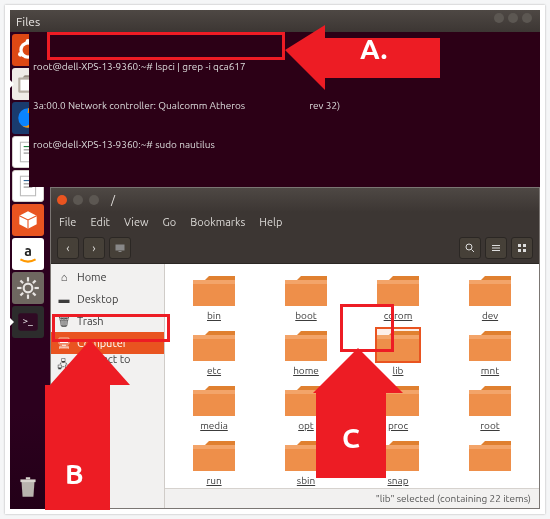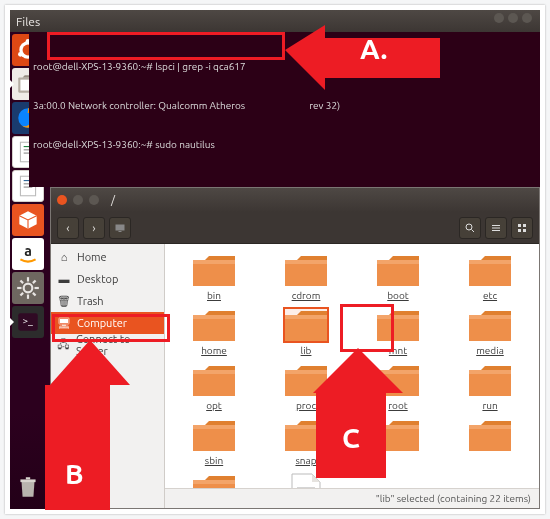--- a/index.html
+++ b/index.html
@@ -169,20 +169,28 @@
   </div>
 
   <div class="hl" style="left:37px; top:22px; width:238px; height:28px;"></div>
 
   <div class="naut">
     <div class="nhead">
       <div class="dot c"></div>
       <div class="dot"></div>
       <div class="dot"></div>
       <span style="margin-left:6px">/</span>
+    </div>
+    <div class="nmenu">
+      <span>File</span>
+      <span>Edit</span>
+      <span>View</span>
+      <span>Go</span>
+      <span>Bookmarks</span>
+      <span>Help</span>
     </div>
     <div class="ntool">
       <div class="tbtn">‹</div>
       <div class="tbtn">›</div>
       <div class="tbtn">
           <svg width="12" height="12" viewBox="0 0 24 24">
             <rect x="3" y="5" width="18" height="12" fill="#888"></rect>
             <rect x="9" y="18" width="6" height="2" fill="#888"></rect>
           </svg>
         </div>
@@ -245,29 +253,37 @@
                   <path d="M2 12 L44 12 L44 34 L2 34 Z" fill="#ee8f4a"></path>
                 </svg></div>
               <span>bin</span>
             </div>
             <div class="gitem">
               <div class="folder"><svg viewBox="0 0 46 36">
                   <path d="M2 8 L14 8 L18 4 L44 4 L44 8 L2 8 Z" fill="#e08030"></path>
                   <path d="M2 8 L44 8 L44 34 L2 34 Z" fill="#f3a469"></path>
                   <path d="M2 12 L44 12 L44 34 L2 34 Z" fill="#ee8f4a"></path>
                 </svg></div>
+              <span>boot</span>
+            </div>
+            <div class="gitem">
+              <div class="folder"><svg viewBox="0 0 46 36">
+                  <path d="M2 8 L14 8 L18 4 L44 4 L44 8 L2 8 Z" fill="#e08030"></path>
+                  <path d="M2 8 L44 8 L44 34 L2 34 Z" fill="#f3a469"></path>
+                  <path d="M2 12 L44 12 L44 34 L2 34 Z" fill="#ee8f4a"></path>
+                </svg></div>
               <span>cdrom</span>
             </div>
             <div class="gitem">
               <div class="folder"><svg viewBox="0 0 46 36">
                   <path d="M2 8 L14 8 L18 4 L44 4 L44 8 L2 8 Z" fill="#e08030"></path>
                   <path d="M2 8 L44 8 L44 34 L2 34 Z" fill="#f3a469"></path>
                   <path d="M2 12 L44 12 L44 34 L2 34 Z" fill="#ee8f4a"></path>
                 </svg></div>
-              <span>boot</span>
+              <span>dev</span>
             </div>
             <div class="gitem">
               <div class="folder"><svg viewBox="0 0 46 36">
                   <path d="M2 8 L14 8 L18 4 L44 4 L44 8 L2 8 Z" fill="#e08030"></path>
                   <path d="M2 8 L44 8 L44 34 L2 34 Z" fill="#f3a469"></path>
                   <path d="M2 12 L44 12 L44 34 L2 34 Z" fill="#ee8f4a"></path>
                 </svg></div>
               <span>etc</span>
             </div>
             <div class="gitem">

